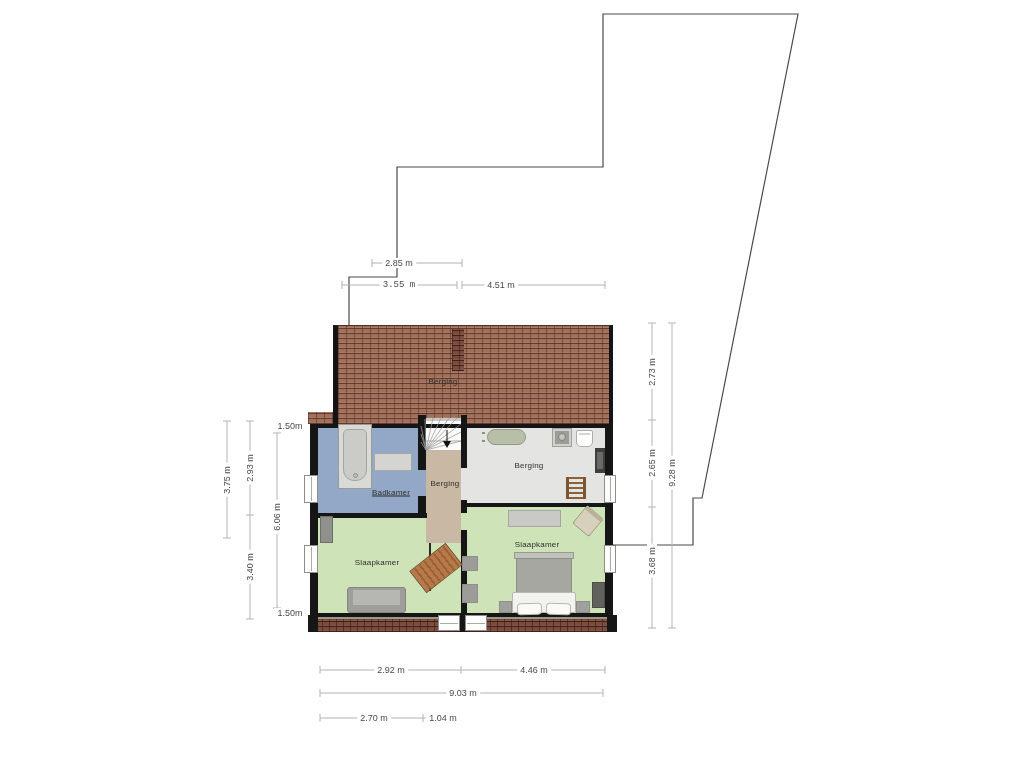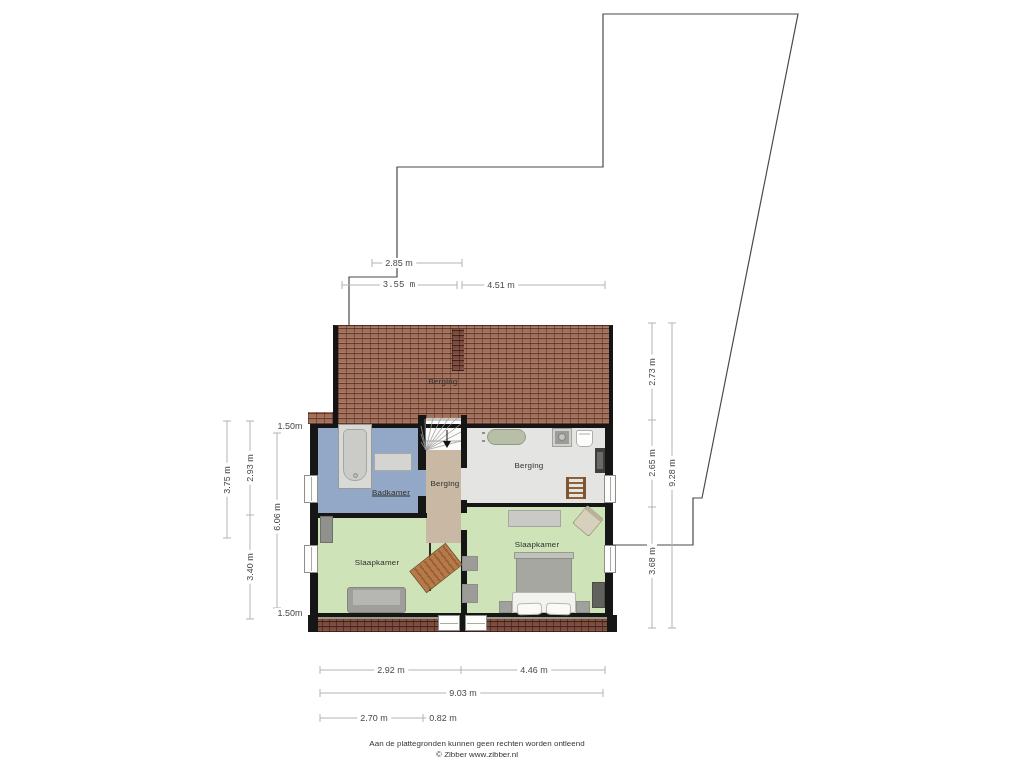--- a/index.html
+++ b/index.html
@@ -165,20 +165,16 @@
 
   <span class="vdim" style="left:652px;top:372px;">2.73 m</span>
   <span class="vdim" style="left:652px;top:463px;">2.65 m</span>
   <span class="vdim" style="left:652px;top:561px;">3.68 m</span>
   <span class="vdim" style="left:672px;top:473px;">9.28 m</span>
 
   <span class="hdim" style="left:391px;top:670px;">2.92 m</span>
   <span class="hdim" style="left:534px;top:670px;">4.46 m</span>
   <span class="hdim" style="left:463px;top:693px;">9.03 m</span>
   <span class="hdim" style="left:374px;top:718px;">2.70 m</span>
-  <span class="hdim" style="left:443px;top:718px;">0.82 m</span>
+  <span class="hdim" style="left:443px;top:718px;">1.04 m</span>
 
-  <div class="footer">
-    <div>Aan de plattegronden kunnen geen rechten worden ontleend</div>
-    <div>© Zibber www.zibber.nl</div>
-  </div>
 
 </div>
 
 </body></html>

